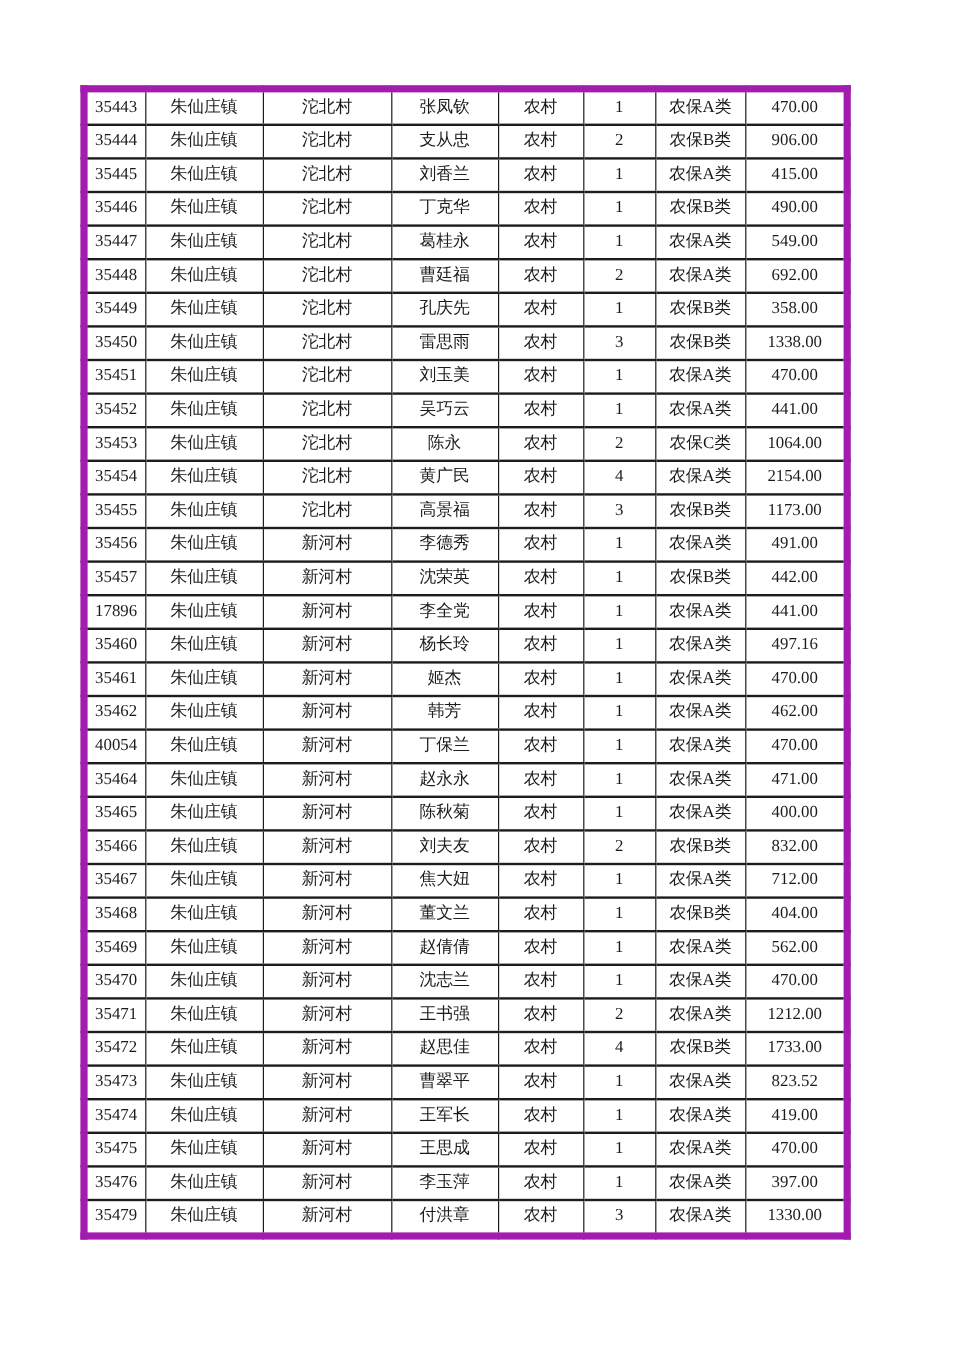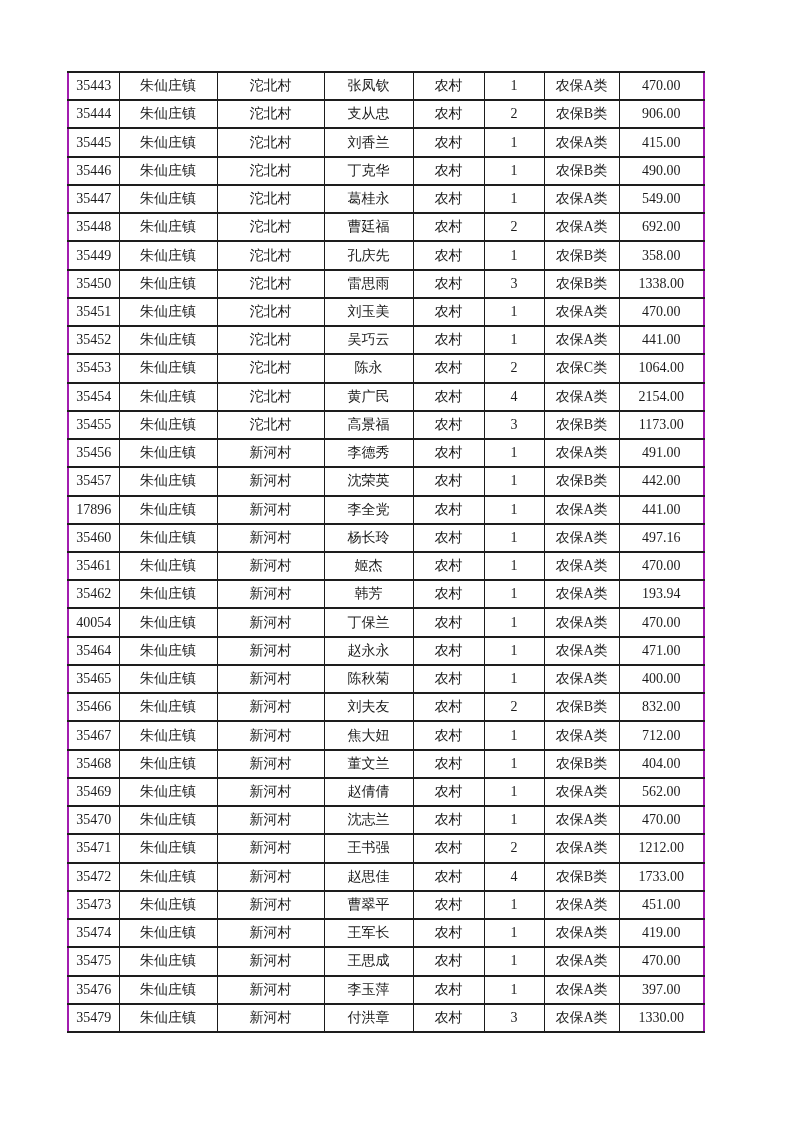--- a/index.html
+++ b/index.html
@@ -17,21 +17,21 @@
   .sheet {
     position: absolute;
     left: 67px;
     top: 71px;
   }
   table.subsidy {
     border-collapse: collapse;
     table-layout: fixed;
     width: 636px;
     height: 962px;
-    border: 2px solid #a21caf;
+    border: 6px solid #a21caf;
   }
   table.subsidy td {
     border-left: 1px solid #1d1d1d;
     border-right: 1px solid #1d1d1d;
     border-top: 2px solid #1d1d1d;
     border-bottom: 2px solid #1d1d1d;
     padding: 0;
     height: 24px;
     text-align: center;
     vertical-align: middle;
@@ -248,21 +248,21 @@
           <td>470.00</td>
         </tr>
         <tr>
           <td>35462</td>
           <td>朱仙庄镇</td>
           <td>新河村</td>
           <td>韩芳</td>
           <td>农村</td>
           <td>1</td>
           <td>农保A类</td>
-          <td>193.94</td>
+          <td>462.00</td>
         </tr>
         <tr>
           <td>40054</td>
           <td>朱仙庄镇</td>
           <td>新河村</td>
           <td>丁保兰</td>
           <td>农村</td>
           <td>1</td>
           <td>农保A类</td>
           <td>470.00</td>
@@ -358,21 +358,21 @@
           <td>1733.00</td>
         </tr>
         <tr>
           <td>35473</td>
           <td>朱仙庄镇</td>
           <td>新河村</td>
           <td>曹翠平</td>
           <td>农村</td>
           <td>1</td>
           <td>农保A类</td>
-          <td>451.00</td>
+          <td>823.52</td>
         </tr>
         <tr>
           <td>35474</td>
           <td>朱仙庄镇</td>
           <td>新河村</td>
           <td>王军长</td>
           <td>农村</td>
           <td>1</td>
           <td>农保A类</td>
           <td>419.00</td>

